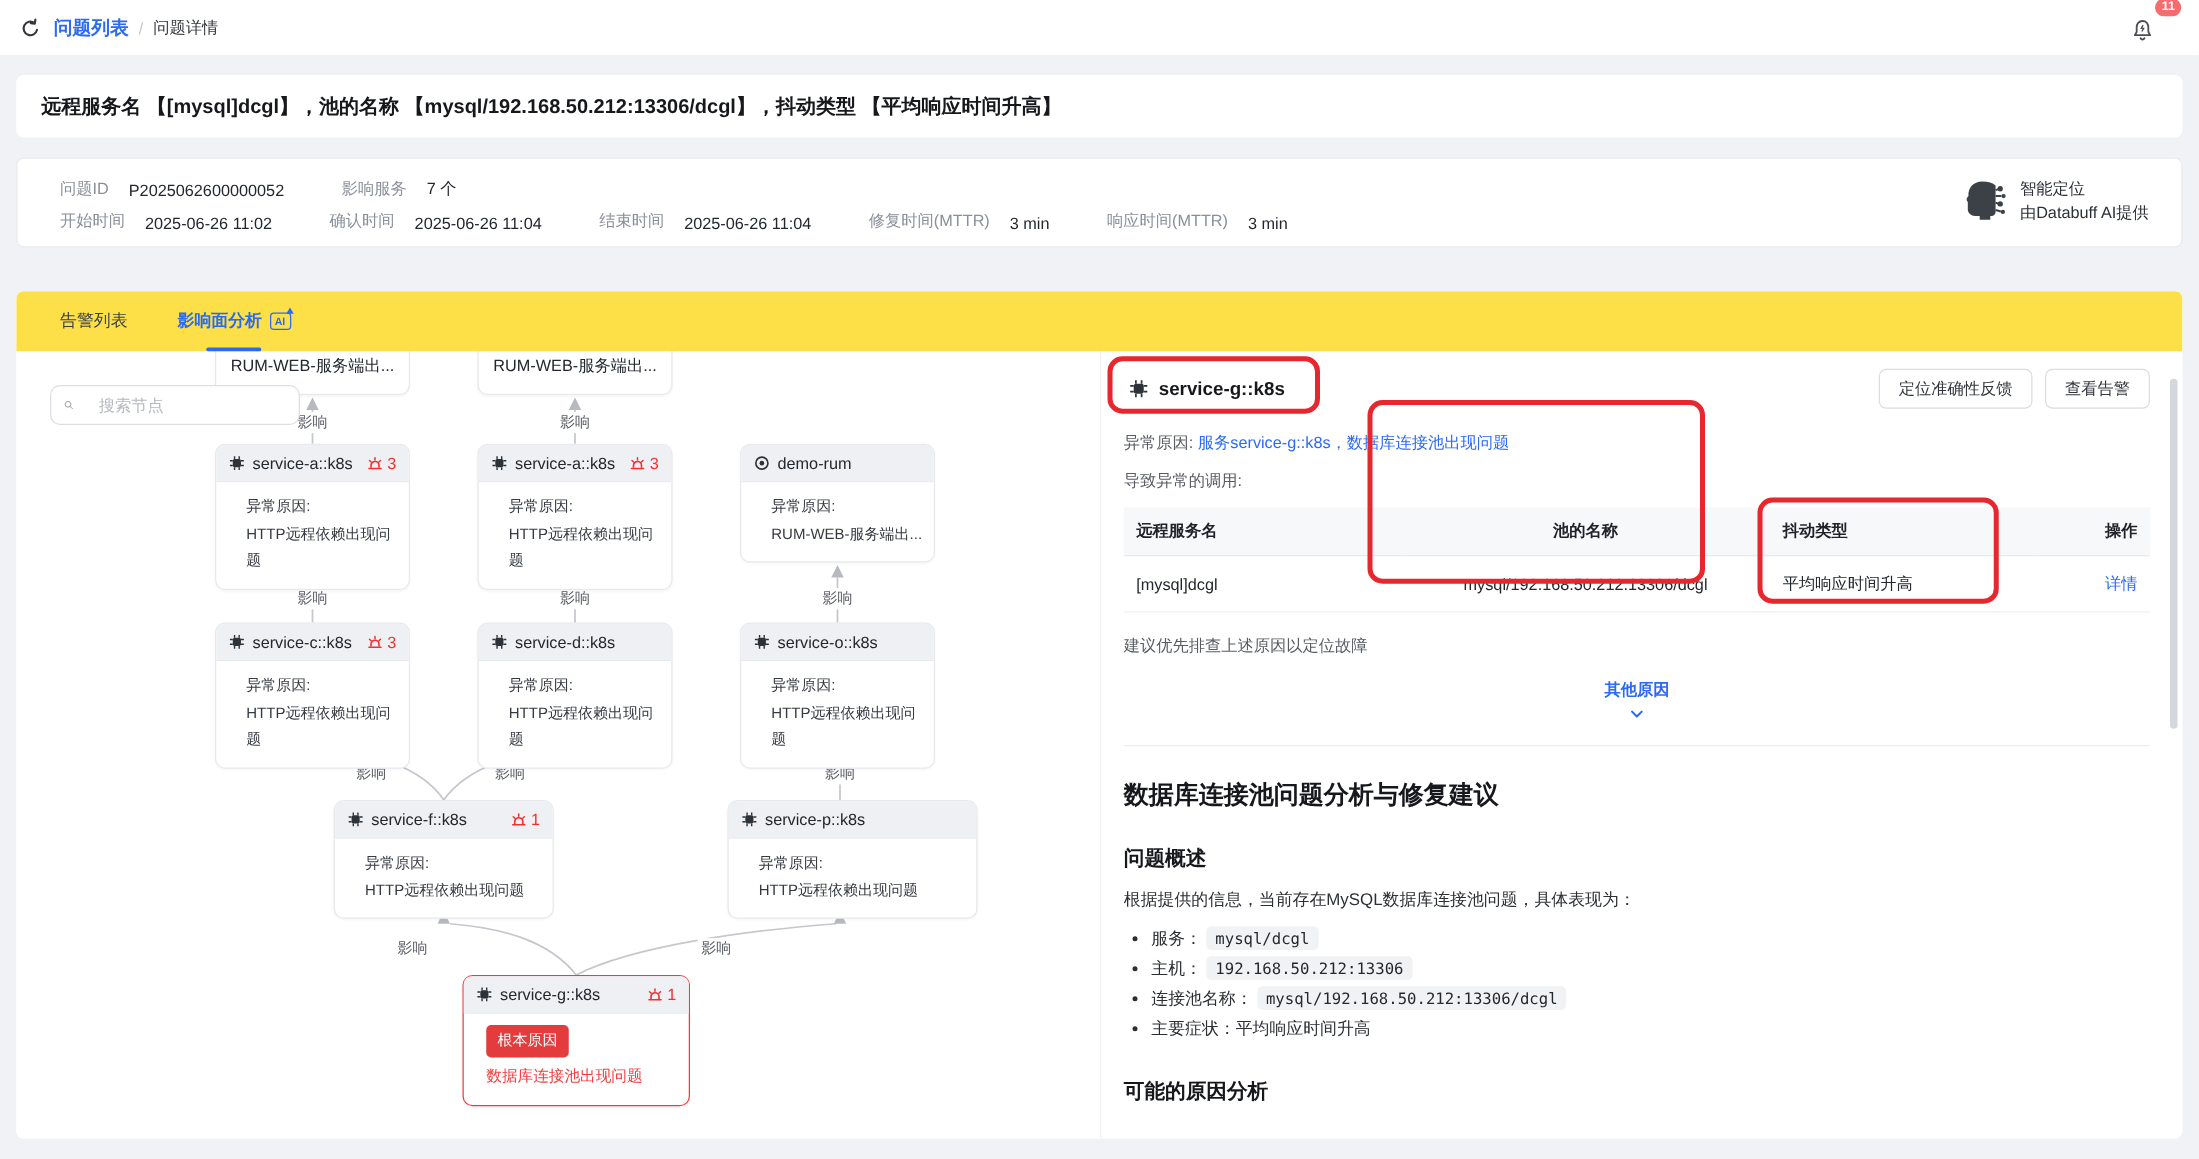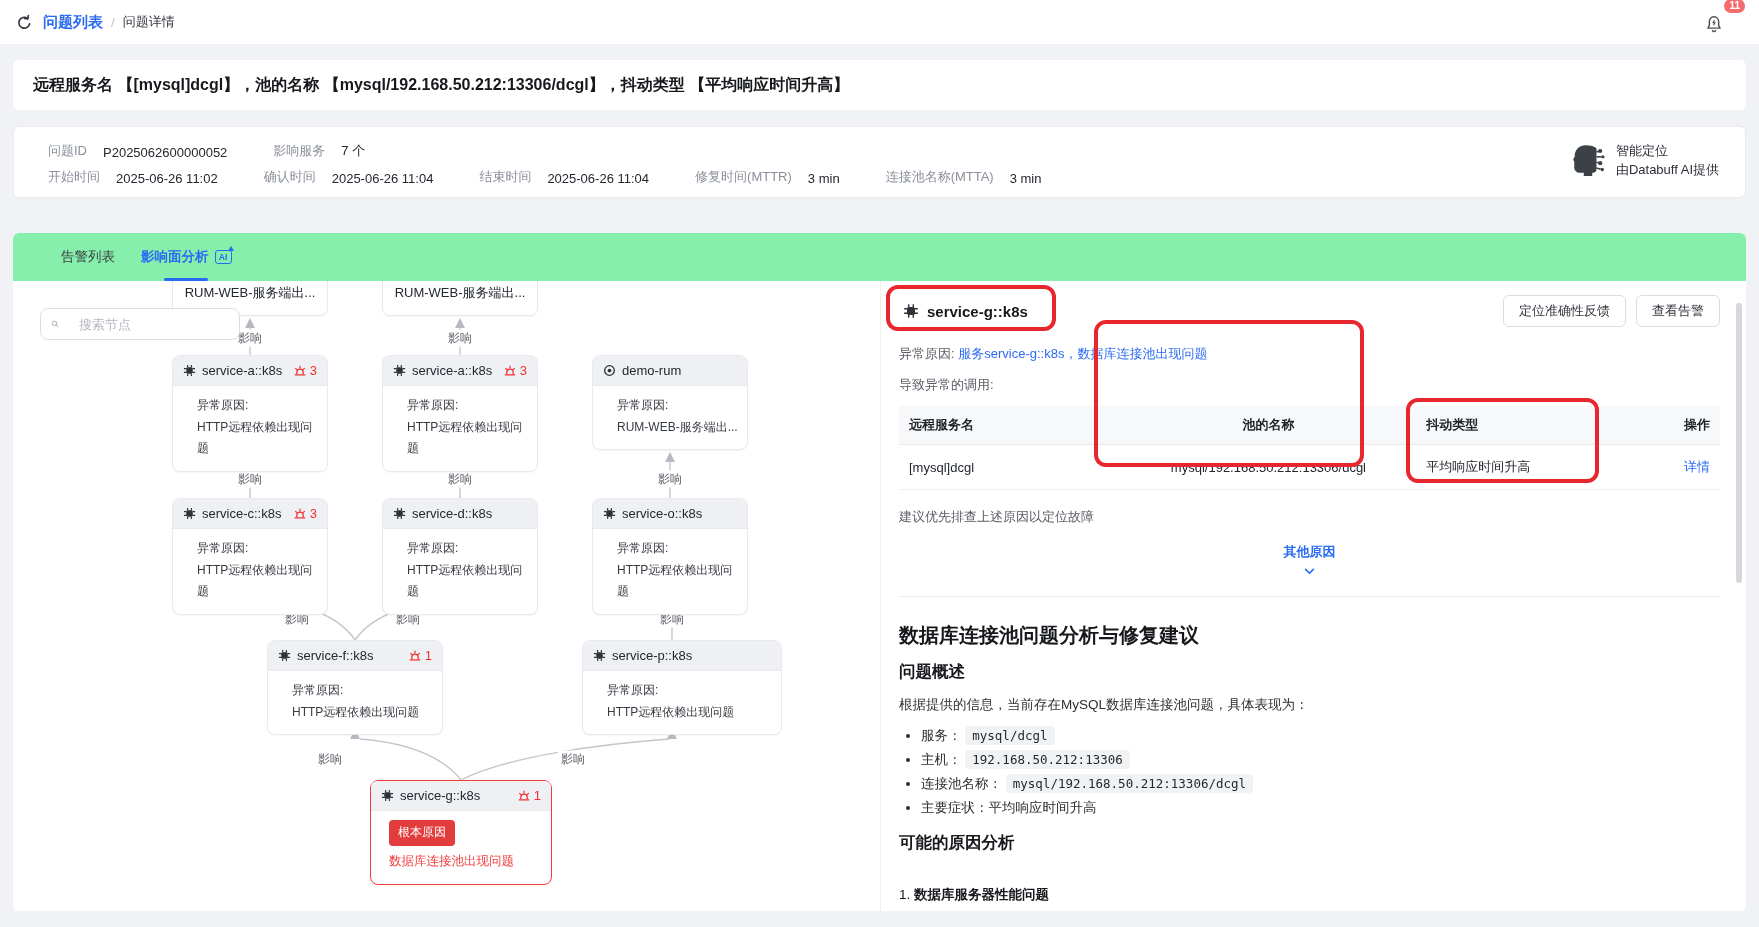--- a/index.html
+++ b/index.html
@@ -23,21 +23,21 @@
   .info-card { position:absolute; left:13px; top:126px; width:1733px; height:72px; background:#fff; border:1px solid #e9eaee; border-radius:6px; padding:11px 20px 0 34px; }
   .info-row { display:flex; align-items:center; height:26px; font-size:13px; }
   .info-pair { display:flex; align-items:flex-end; margin-right:46px; }
   .info-label { color:#8a8f99; margin-right:16px; }
   .info-value { color:#23272e; }
   .ai-box { position:absolute; right:26px; top:14px; display:flex; align-items:center; gap:10px; }
   .ai-text { font-size:13px; color:#2b2f36; line-height:19px; }
 
   
   .main-card { position:absolute; left:13px; top:233px; width:1733px; height:678px; background:#fff; border-radius:6px; overflow:hidden; }
-  .tabbar { position:absolute; left:0; top:0; right:0; height:48px; background:#86efac; display:flex; align-items:center; gap:26px; padding-left:48px; z-index:5; }
+  .tabbar { position:absolute; left:0; top:0; right:0; height:48px; background:#fde047; display:flex; align-items:center; gap:40px; padding-left:35px; z-index:5; }
   .tab { font-size:13.5px; color:#3c4046; cursor:pointer; position:relative; height:48px; display:flex; align-items:center; gap:6px; }
   .tab.active { color:#2b6bf3; font-weight:600; }
   .tab.active::after { content:""; position:absolute; bottom:0; left:50%; transform:translateX(-50%); width:44px; height:3px; border-radius:2px; background:#2b6bf3; }
   .ai-tab-ico { position:relative; display:inline-flex; align-items:center; justify-content:center; width:17px; height:14px; border:1.5px solid #2b6bf3; border-radius:3px; font-size:8.5px; font-weight:700; color:#2b6bf3; }
   .ai-tab-ico::after { content:""; position:absolute; top:-5px; right:-3px; width:0; height:0; border-left:3px solid transparent; border-right:3px solid transparent; border-bottom:5px solid #2b6bf3; }
 
   
   .graph { position:absolute; left:0; top:48px; width:867px; height:630px; overflow:hidden; }
   .v-divider { position:absolute; left:867px; top:48px; bottom:0; width:1px; background:#eef0f2; }
   .edges { position:absolute; left:0; top:0; }
@@ -71,21 +71,21 @@
   table.calls th { background:#f7f8fa; color:#1f2329; font-weight:600; text-align:left; padding:10px 10px; border-bottom:1px solid #e9eaee; }
   table.calls td { padding:13px 10px; color:#23272e; border-bottom:1px solid #eef0f2; }
   .col-pool { width:36%; text-align:center !important; }
   .col-remote { width:27%; }
   .col-jitter { width:26%; }
   .col-action { width:11%; text-align:right !important; }
   .suggestion { margin-top:18px; font-size:13px; color:#595c63; }
   .other-reasons { margin-top:17px; display:flex; align-items:center; gap:5px; font-size:13px; font-weight:600; color:#2b6bf3; cursor:pointer;flex-direction:column; }
   .panel hr { border:none; border-top:1px solid #eceef1; margin:19px 0 0 0; }
   .report-h1 { margin-top:25px; font-size:20px; font-weight:700; color:#16181c; }
-  .report-h2 { margin-top:12px; font-size:16.5px; font-weight:700; color:#16181c; }
+  .report-h2 { margin-top:27px; font-size:16.5px; font-weight:700; color:#16181c; }
   .report-p { margin-top:13px; font-size:13.5px; color:#2c2f33; }
   .report-ul { margin:10px 0 0 22px; }
   .report-ul li { font-size:13.5px; color:#2c2f33; line-height:24px; }
   .code-chip { font-family:"DejaVu Sans Mono","Liberation Mono",monospace; font-size:12.5px; background:#f1f2f4; border-radius:4px; padding:2px 7px; color:#24292f; }
   .cause-item { margin-top:32px; font-size:13.5px; color:#16181c; }
   .cause-item b { font-weight:700; }
   .scroll-thumb { position:absolute; right:4px; top:70px; width:6px; height:280px; background:#d4d7dc; border-radius:3px; cursor:pointer; }
 
   
   .red-box { position:absolute; border:4px solid #e8262d; border-radius:12px; z-index:40; pointer-events:none; }
@@ -144,21 +144,21 @@
       </span>
     <span class="info-pair">
         <span class="info-label">结束时间</span>
         <span class="info-value">2025-06-26 11:04</span>
       </span>
     <span class="info-pair">
         <span class="info-label">修复时间(MTTR)</span>
         <span class="info-value">3 min</span>
       </span>
     <span class="info-pair">
-        <span class="info-label">连接池名称(MTTA)</span>
+        <span class="info-label">响应时间(MTTR)</span>
         <span class="info-value">3 min</span>
       </span>
   </div>
   <div class="ai-box">
     <svg width="36" height="36" viewBox="0 0 34 34">
         <path d="M15 3 C8 3 4 8 4.5 14 C3 15.5 2.5 17 4 18.5 L4 24 C4 27 6.5 29 9.5 29 L13 29 L13 32 L21 32 L21 29 L22 29 C23.6 29 25 27.6 25 26 L25 6 C23 4 19.5 3 15 3 Z" fill="#3c4148"></path>
         <g fill="#3c4148">
           <circle cx="28.5" cy="8.5" r="2"></circle>
           <circle cx="31" cy="14" r="1.6"></circle>
           <circle cx="28.5" cy="20" r="2"></circle>

